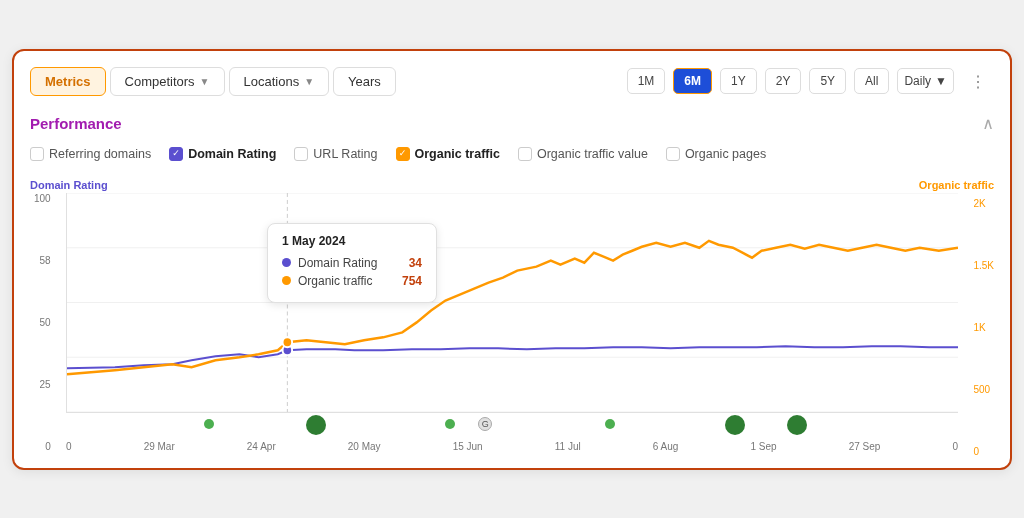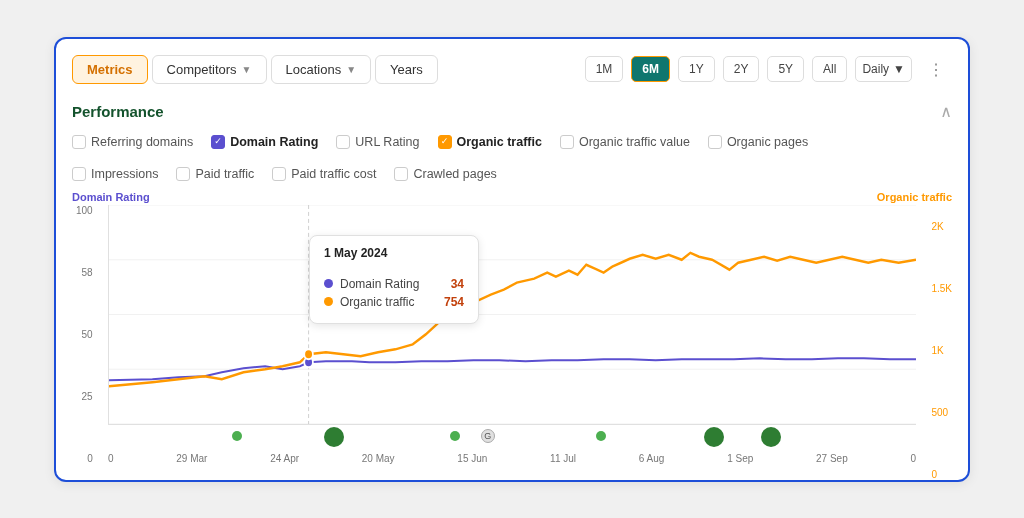--- a/index.html
+++ b/index.html
@@ -5,24 +5,24 @@
     * { box-sizing: border-box; margin: 0; padding: 0; }
     body {
       font-family: -apple-system, BlinkMacSystemFont, 'Segoe UI', Arial, sans-serif;
       background: #f0f0f0;
       display: flex;
       align-items: center;
       justify-content: center;
       min-height: 100vh;
     }
     .card {
-      width: 916px;
+      width: 1000px;
       background: #fff;
       border-radius: 12px;
-      border: 2px solid #1d4ed8;
+      border: 2px solid #c2410c;
       padding: 16px;
       box-shadow: 0 2px 12px rgba(0,0,0,0.08);
     }
     
     .top-bar {
       display: flex;
       align-items: center;
       justify-content: space-between;
       margin-bottom: 18px;
     }
@@ -61,21 +61,21 @@
     .time-btn {
       padding: 5px 10px;
       border-radius: 5px;
       border: 1px solid #ddd;
       background: #fff;
       font-size: 12px;
       cursor: pointer;
       color: #444;
     }
     .time-btn.active {
-      background: #0f766e;
+      background: #1d4ed8;
       border-color: #f90;
       color: #fff;
       font-weight: 700;
     }
     .daily-btn {
       padding: 5px 6px;
       border-radius: 5px;
       border: 1px solid #ddd;
       background: #fff;
       font-size: 12px;
@@ -96,21 +96,21 @@
     
     .section-header {
       display: flex;
       align-items: center;
       justify-content: space-between;
       margin-bottom: 14px;
     }
     .section-title {
       font-size: 15px;
       font-weight: 700;
-      color: #14532d;
+      color: #a21caf;
     }
     .collapse-btn {
       border: none;
       background: none;
       cursor: pointer;
       color: #aaa;
       font-size: 16px;
     }
     
     .checkbox-row {
@@ -185,21 +185,21 @@
       flex-direction: column;
       justify-content: space-between;
       font-size: 10px;
       color: #777;
       text-align: right;
       gap: 11px;
     }
     .y-axis-right {
       position: absolute;
       right: -36px;
-      top: 16px;
+      top: 5px;
       height: 100%;
       display: flex;
       flex-direction: column;
       justify-content: space-between;
       font-size: 10px;
       color: #f90;
       text-align: left;
     }
     .chart-svg {
       width: 100%;
@@ -214,21 +214,21 @@
       border: 1px solid #e0e0e0;
       border-radius: 8px;
       padding: 10px 14px;
       box-shadow: 0 2px 8px rgba(0,0,0,0.10);
       min-width: 170px;
     }
     .tooltip-date {
       font-size: 12px;
       font-weight: 700;
       color: #222;
-      margin-bottom: 17px;
+      margin-bottom: 8px;
     }
     .tooltip-row {
       display: flex;
       align-items: center;
       gap: 7px;
       font-size: 12px;
       color: #444;
       margin-bottom: 4px;
     }
     .tooltip-dot {
@@ -331,38 +331,20 @@
     <label class="checkbox-item">
       <span class="cb-box"></span>
       <span class="item-label">Organic traffic value</span>
     </label>
     <label class="checkbox-item">
       <span class="cb-box"></span>
       <span class="item-label">Organic pages</span>
     </label>
   </div>
 
-  <div class="checkbox-row" style="margin-bottom:10px;">
-    <label class="checkbox-item">
-      <span class="cb-box"></span>
-      <span class="item-label">Impressions</span>
-    </label>
-    <label class="checkbox-item">
-      <span class="cb-box"></span>
-      <span class="item-label">Paid traffic</span>
-    </label>
-    <label class="checkbox-item">
-      <span class="cb-box"></span>
-      <span class="item-label">Paid traffic cost</span>
-    </label>
-    <label class="checkbox-item">
-      <span class="cb-box"></span>
-      <span class="item-label">Crawled pages</span>
-    </label>
-  </div>
 
   <div class="axis-labels">
     <span class="axis-label-left">Domain Rating</span>
     <span class="axis-label-right">Organic traffic</span>
   </div>
 
   <div class="chart-wrapper">
     <div class="y-axis-left">
       <span>100</span>
       <span>58</span>

